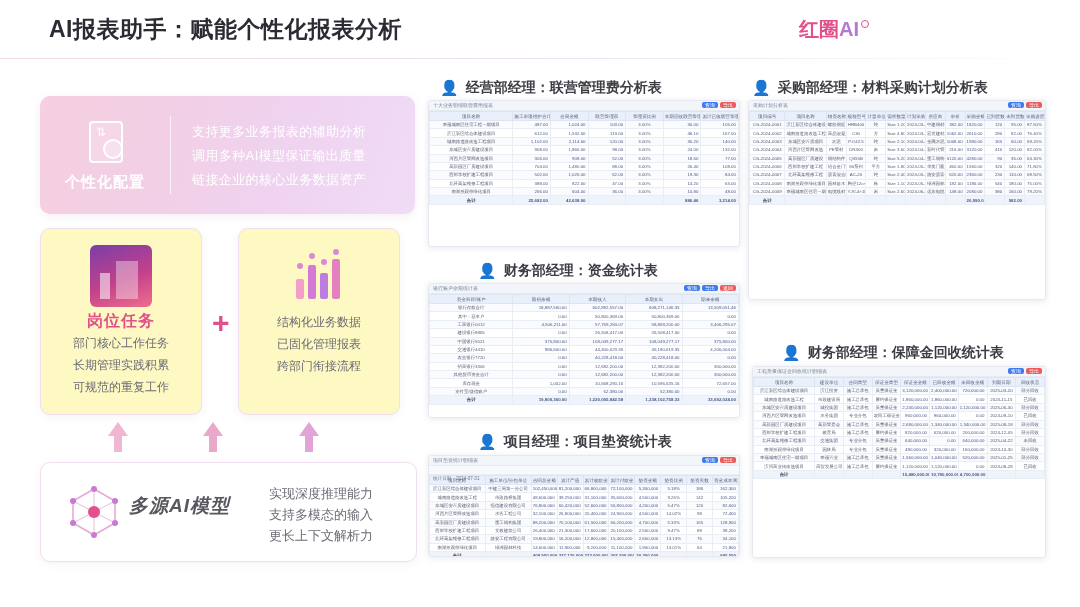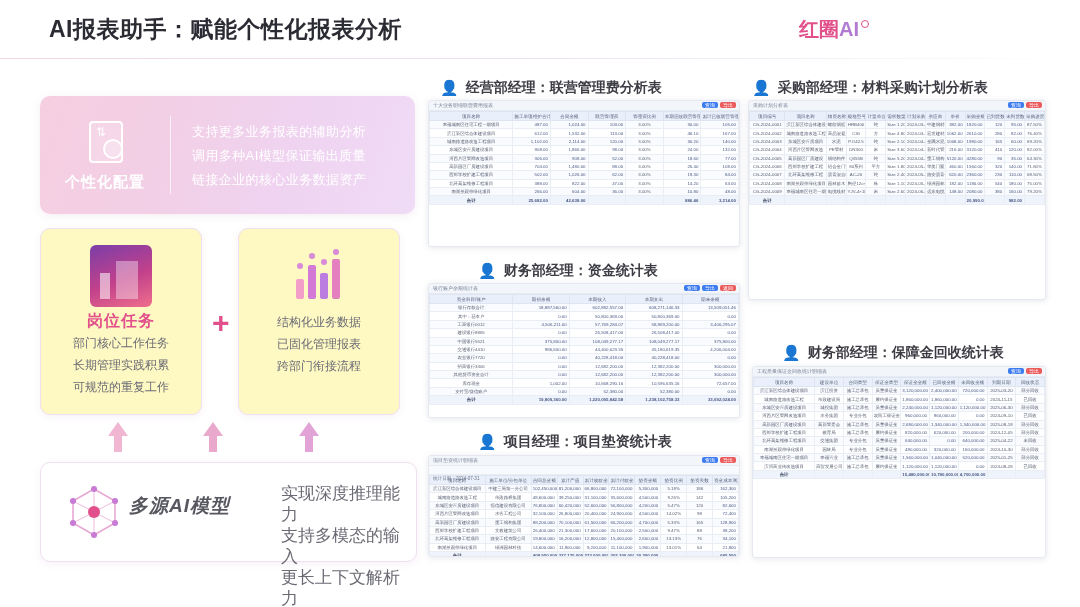--- a/index.html
+++ b/index.html
@@ -127,21 +127,21 @@
   .model-icon{
     position:absolute;left:26px;top:22px;width:54px;height:54px;
   }
   .model-icon svg{width:54px;height:54px;}
   .model-name{
     position:absolute;left:88px;top:30px;font-size:19px;font-weight:bold;color:#57575f;letter-spacing:1px;font-style:italic;
   }
   .model-lines{
     position:absolute;left:228px;top:20px;
   }
-  .model-lines div{font-size:17px;color:#6b6b75;line-height:21px;margin-left:12px;}
+  .model-lines div{font-size:13px;color:#6b6b75;line-height:21px;}
 
   .up-arrow{
     position:absolute;width:26px;height:34px;
   }
   .up-arrow svg{width:26px;height:34px;}
 
   
   .shot-label{
     position:absolute;font-size:14px;color:#3c3c44;font-weight:bold;white-space:nowrap;
   }

